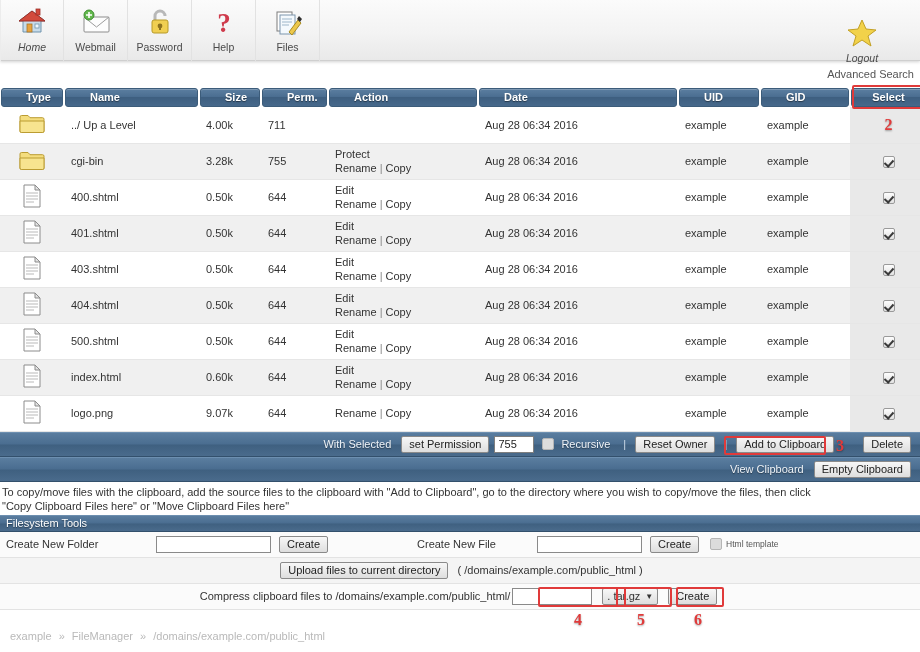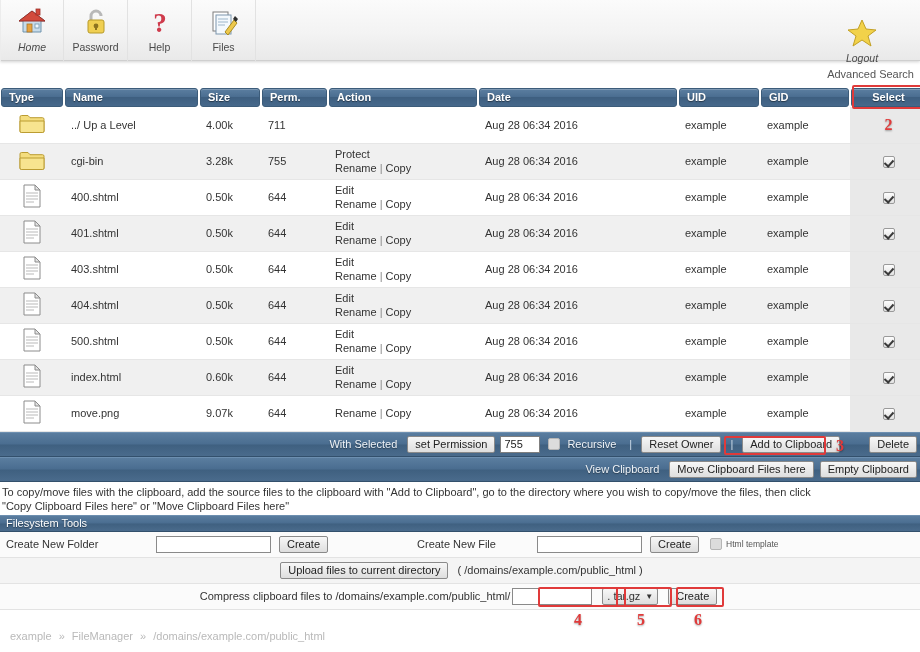--- a/index.html
+++ b/index.html
@@ -51,21 +51,21 @@
   .fm-table { width: 920px; border-collapse: collapse; table-layout: fixed; }
   .fm-table th {
     padding: 0; height: 20px;
     background: transparent;
     vertical-align: middle;
   }
   .hcell {
     height: 19px;
     margin: 0 1px;
     display: flex; align-items: center;
-    padding-left: 7px;
+    padding-left: 24px;
     color: #ffffff;
     font-size: 11px; font-weight: bold;
     background: linear-gradient(to bottom, #5b7ea0 0%, #4b6e91 45%, #3e5f80 50%, #46688b 100%);
     border: 1px solid #3c5c7a;
     border-radius: 3px;
     box-shadow: inset 0 1px 0 rgba(255,255,255,0.22);
     text-shadow: 0 1px 1px rgba(0,0,0,0.45);
   }
   .hcell.center { justify-content: center; padding-left: 0; }
   th.sel-th { position: relative; }
@@ -131,20 +131,21 @@
 
   
   .bluebar {
     background: linear-gradient(to bottom, #5a7d9f 0%, #4a6d90 48%, #3f6080 52%, #4a6b8c 100%);
     border-top: 1px solid #6d8fb0;
     border-bottom: 1px solid #33506c;
     height: 25px;
     display: flex;
     align-items: center;
     justify-content: flex-end;
+    padding-right: 6px;
     position: relative;
   }
   .bluebar .btxt {
     color: #eef3f8; font-size: 11px; margin: 0 7px;
     text-shadow: 0 1px 1px rgba(0,0,0,0.4);
   }
   .gbtn {
     display: inline-flex; align-items: center; justify-content: center;
     height: 17px;
     padding: 0 7px;
@@ -246,20 +247,31 @@
           <polygon points="15,3 28,13 24,13 24,24 6,24 6,13 2,13" fill="#c8dcea" stroke="#6f93ad" stroke-width="1"></polygon>
           <polygon points="15,3 28,13 2,13" fill="#d24a3c" stroke="#9e2f26" stroke-width="1"></polygon>
           <rect x="10" y="16" width="5" height="8" fill="#e8a33d" stroke="#a9752a" stroke-width="0.8"></rect>
           <rect x="18" y="16" width="4" height="4" fill="#f2f8fc" stroke="#6f93ad" stroke-width="0.8"></rect>
           <rect x="19" y="1" width="4" height="6" fill="#d24a3c" stroke="#9e2f26" stroke-width="0.8"></rect>
         </svg>
       </span>
       <span class="nav-label">Home</span>
     </div>
 
+    <div class="nav-item">
+      <span class="nav-icon">
+        <svg width="32" height="28" viewBox="0 0 32 28">
+          <rect x="4" y="9" width="25" height="15" rx="1" fill="#fdfdfd" stroke="#8d8d8d" stroke-width="1"></rect>
+          <polyline points="4,9 16.5,19 29,9" fill="none" stroke="#9c9c9c" stroke-width="1"></polyline>
+          <circle cx="9" cy="7" r="5" fill="#63b84e" stroke="#3e8c30" stroke-width="1"></circle>
+          <path d="M6 7 L12 7 M9 4 L9 10" stroke="#ffffff" stroke-width="1.6"></path>
+        </svg>
+      </span>
+      <span class="nav-label">Webmail</span>
+    </div>
 
     <div class="nav-item">
       <span class="nav-icon">
         <svg width="26" height="28" viewBox="0 0 26 28">
           <path d="M8 13 V8 a5 5 0 0 1 10 0" fill="none" stroke="#b8b8b8" stroke-width="3"></path>
           <rect x="5" y="12" width="16" height="13" rx="2" fill="#f0cf52" stroke="#b79a29" stroke-width="1"></rect>
           <circle cx="13" cy="18" r="2.4" fill="#8d7320"></circle>
           <rect x="12" y="18" width="2" height="4" fill="#8d7320"></rect>
         </svg>
       </span>
@@ -514,21 +526,21 @@
         <td class="c-type"><span><svg width="20" height="24" viewBox="0 0 20 24">
               <polygon points="2,1 13,1 18,6 18,23 2,23" fill="#ffffff" stroke="#8c8c8c" stroke-width="1"></polygon>
               <polygon points="13,1 18,6 13,6" fill="#e2e2e2" stroke="#8c8c8c" stroke-width="1"></polygon>
               <g stroke="#b9b9b9" stroke-width="1">
                 <line x1="4" y1="9" x2="16" y2="9"></line>
                 <line x1="4" y1="12" x2="16" y2="12"></line>
                 <line x1="4" y1="15" x2="16" y2="15"></line>
                 <line x1="4" y1="18" x2="12" y2="18"></line>
               </g>
             </svg></span></td>
-        <td class="c-name">move.png</td>
+        <td class="c-name">logo.png</td>
         <td class="c-size">9.07k</td>
         <td class="c-perm">644</td>
         <td class="c-action">
           <div><span class="act-link">Rename</span><span class="act-sep"> | </span><span class="act-link">Copy</span></div>
         </td>
         <td class="c-date">Aug 28 06:34 2016</td>
         <td class="c-uid">example</td>
         <td class="c-gid">example</td>
         <td class="c-sel"><span class="chk checked"></span></td>
       </tr>
@@ -545,21 +557,20 @@
   <span class="gbtn">Reset Owner</span>
   <span class="sep">|</span>
   <span class="gbtn" style="margin-right:26px">Add to Clipboard</span>
   <span class="gbtn">Delete</span>
   <div class="hl-box hl-clip" style="left:724px; top:3px; width:102px; height:19px;"></div>
   <span class="ann" style="position:absolute; left:836px; top:5px;">3</span>
 </div>
 
 <div class="bluebar">
   <span class="btxt">View Clipboard</span>
-  <span class="gbtn">Move Clipboard Files here</span>
   <span class="gbtn">Empty Clipboard</span>
 </div>
 
 <div class="info">
   <div>To copy/move files with the clipboard, add the source files to the clipboard with "Add to Clipboard", go to the directory where you wish to copy/move the files, then click</div>
   <div>"Copy Clipboard Files here" or "Move Clipboard Files here"</div>
 </div>
 
 <div class="sechead">Filesystem Tools</div>
 

